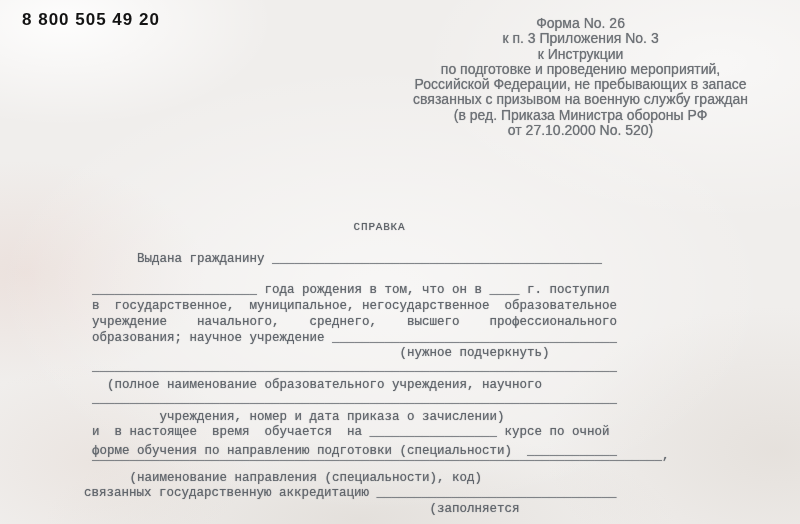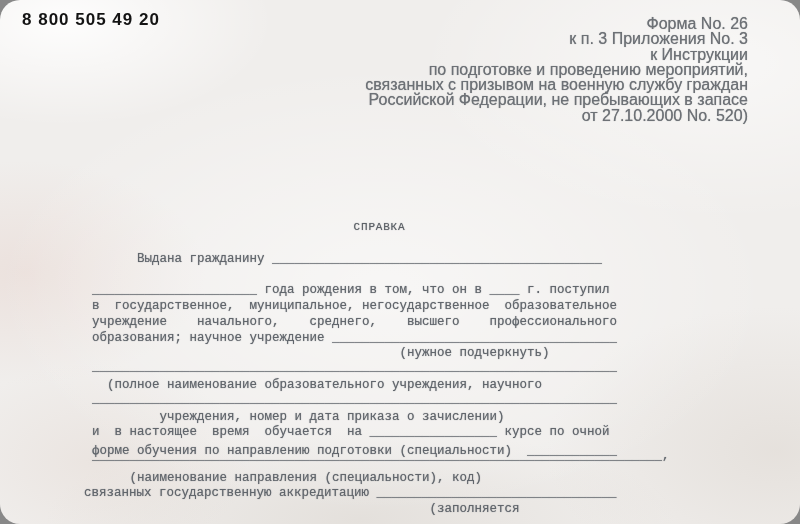--- a/index.html
+++ b/index.html
@@ -10,31 +10,30 @@
     font-family:"Liberation Sans",sans-serif;
     background-color:#f0eeec;
     background-image:
       radial-gradient(ellipse 300px 150px at 8% 4%, rgba(255,255,255,0.9), rgba(255,255,255,0) 70%),
       radial-gradient(ellipse 420px 220px at 90% 12%, rgba(255,255,255,0.55), rgba(255,255,255,0) 72%),
       radial-gradient(ellipse 520px 300px at 48% 55%, rgba(255,255,255,0.5), rgba(255,255,255,0) 75%),
       radial-gradient(ellipse 260px 160px at 3% 52%, rgba(228,204,196,0.38), rgba(228,204,196,0) 70%),
       radial-gradient(ellipse 220px 140px at 12% 88%, rgba(224,210,202,0.35), rgba(224,210,202,0) 70%),
       radial-gradient(ellipse 320px 200px at 97% 86%, rgba(219,212,205,0.5), rgba(219,212,205,0) 72%),
       radial-gradient(ellipse 420px 120px at 45% 99%, rgba(213,207,200,0.45), rgba(213,207,200,0) 75%);
-    border-radius: 20px;
   }
   .phone{
     position:absolute;left:22px;top:10px;
     font-size:17px;font-weight:bold;letter-spacing:1px;
     color:#141414;
   }
   .hdr{
     position:absolute;top:16px;right:52px;
-    text-align:right;
-    font-size:16px;line-height:15.3px;
+    text-align:center;
+    font-size:14px;line-height:15.3px;
     color:#6d7176;
     text-shadow:0 0 0.8px rgba(109,113,118,0.85);
   }
   .ttl{
     position:absolute;top:221px;left:92px;width:575px;
     text-align:center;
     font-family:"Liberation Mono",monospace;
     font-size:11px;letter-spacing:0.8px;
     color:#5c6167;
     text-shadow:0 0 1px rgba(92,97,103,0.75);
@@ -59,22 +58,23 @@
 
 <div class="page">
 
   <div class="phone">8 800 505 49 20</div>
 
   <div class="hdr">
     <div>Форма No. 26</div>
     <div>к п. 3 Приложения No. 3</div>
     <div>к Инструкции</div>
     <div>по подготовке и проведению мероприятий,</div>
+    <div>Российской Федерации, не пребывающих в запасе</div>
     <div>связанных с призывом на военную службу граждан</div>
-    <div>Российской Федерации, не пребывающих в запасе</div>
+    <div>(в ред. Приказа Министра обороны РФ</div>
     <div>от 27.10.2000 No. 520)</div>
   </div>
 
   <div class="ttl">СПРАВКА</div>
 
   <div class="doc">
     <div class="bl l1">      Выдана гражданину ____________________________________________</div>
     <div class="bl l3">______________________ года рождения в том, что он в ____ г. поступил</div>
     <div class="bl l4">в  государственное,  муниципальное, негосударственное  образовательное</div>
     <div class="bl l5">учреждение    начального,    среднего,    высшего    профессионального</div>

